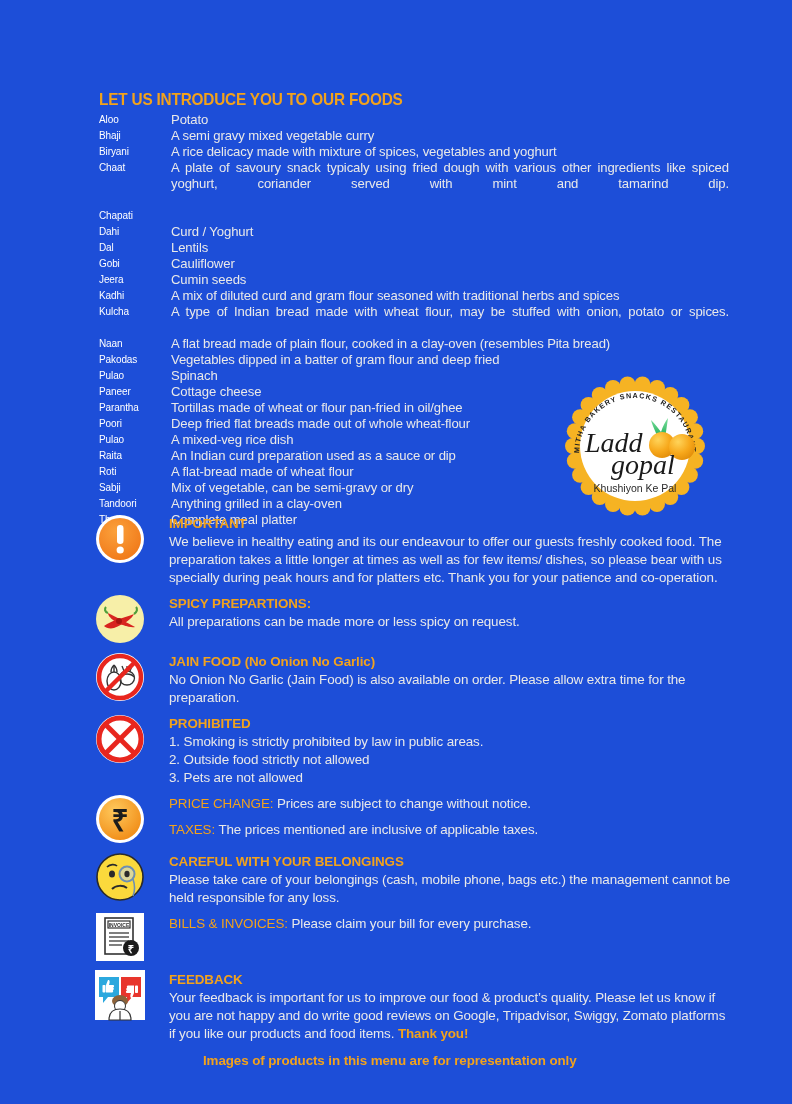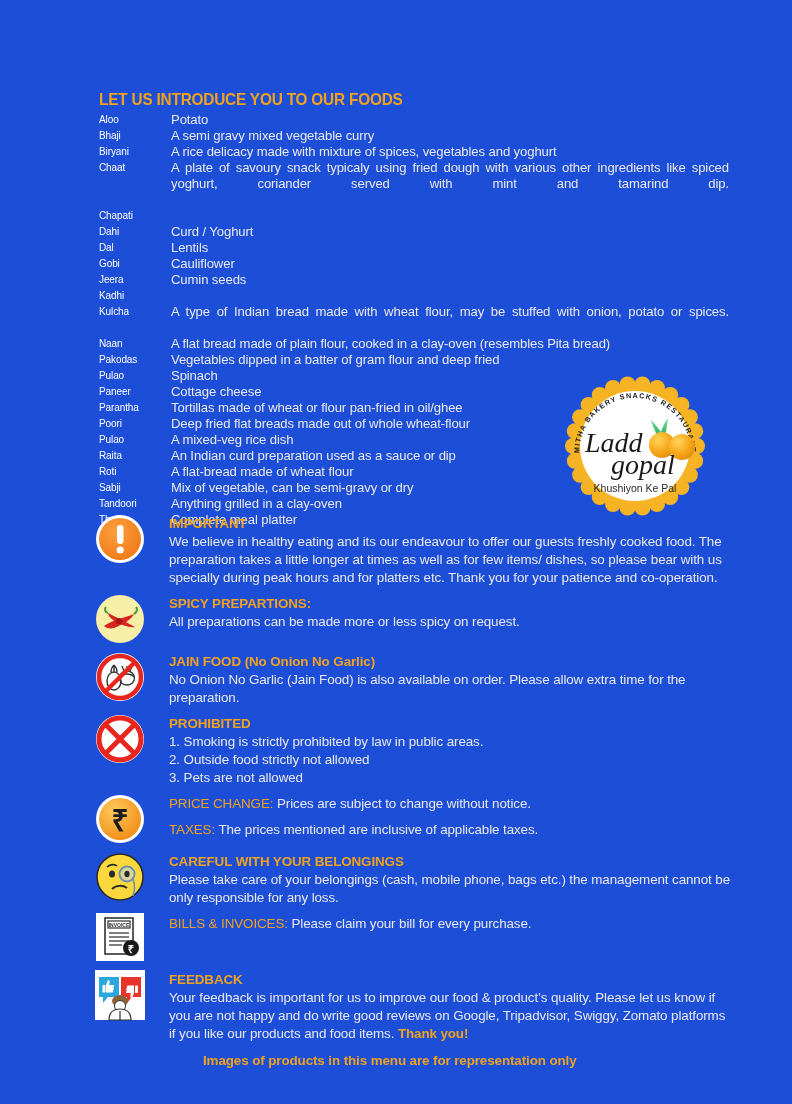--- a/index.html
+++ b/index.html
@@ -96,20 +96,21 @@
         <div class="gl-row">
           <div class="gl-term">Gobi</div>
           <div class="gl-def">Cauliflower</div>
         </div>
         <div class="gl-row">
           <div class="gl-term">Jeera</div>
           <div class="gl-def">Cumin seeds</div>
         </div>
         <div class="gl-row">
           <div class="gl-term">Kadhi</div>
+          <div class="gl-def">A mix of diluted curd and gram flour seasoned with traditional herbs and spices</div>
         </div>
         <div class="gl-row">
           <div class="gl-term">Kulcha</div>
           <div class="gl-def justify">A type of Indian bread made with wheat flour, may be stuffed with onion, potato or spices.</div>
         </div>
         <div class="gl-row">
           <div class="gl-term">Naan</div>
           <div class="gl-def">A flat bread made of plain flour, cooked in a clay-oven (resembles Pita bread)</div>
         </div>
         <div class="gl-row">
@@ -356,21 +357,21 @@
           <circle cx="33" cy="23" r="7.5" fill="none" stroke="#6C8FB5" stroke-width="2"></circle>
           <circle cx="33" cy="23" r="6.2" fill="#BFD6EC" opacity="0.55"></circle>
           <ellipse cx="33" cy="23" rx="2.6" ry="3.2" fill="#2a2a2a"></ellipse>
           <path d="M39,28 C41,34 41,40 39,45" stroke="#6C8FB5" stroke-width="1.6" fill="none"></path>
           <path d="M13,16 C16,13 21,13 23,15" stroke="#2a2a2a" stroke-width="1.7" fill="none"></path>
           <path d="M18,38 C22,34 29,34 33,37" stroke="#2a2a2a" stroke-width="2" fill="none"></path>
         </svg>
       </div>
       <div class="notice-body">
         <p class="n-head">CAREFUL WITH YOUR BELONGINGS</p>
-        <p class="n-text">Please take care of your belongings (cash, mobile phone, bags etc.) the management cannot be only responsible for any loss.</p>
+        <p class="n-text">Please take care of your belongings (cash, mobile phone, bags etc.) the management cannot be held responsible for any loss.</p>
       </div>
     </div>
 
     <div class="spacer-6"></div>
 
     <div class="notice">
       <div class="notice-icon small">
         <svg width="48" height="48" viewBox="0 0 48 48">
           <rect x="0" y="0" width="48" height="48" fill="#fff"></rect>
           <rect x="9" y="5" width="28" height="36" fill="#fff" stroke="#333" stroke-width="1.6"></rect>

